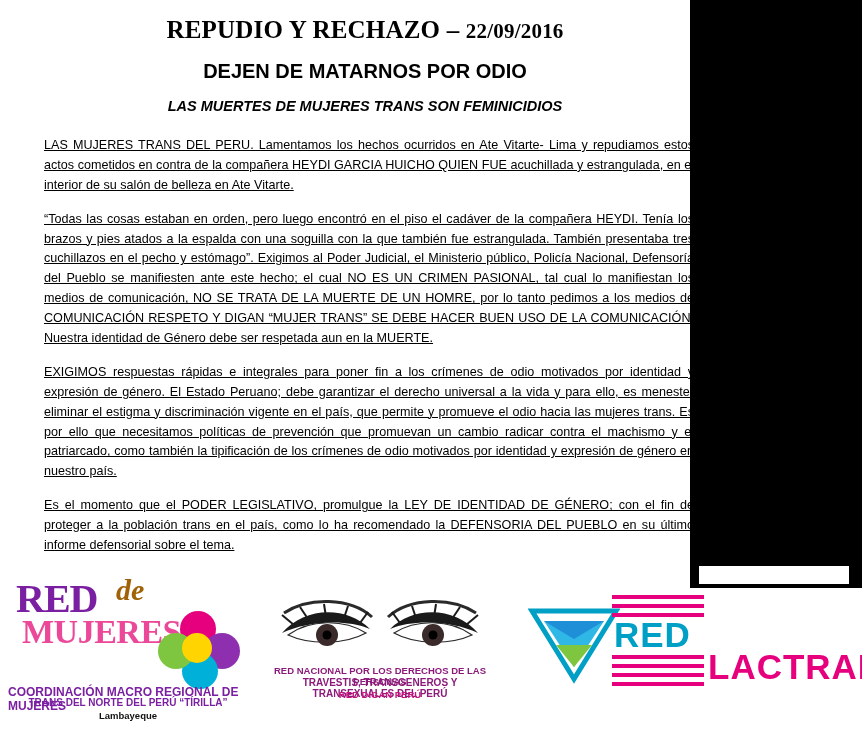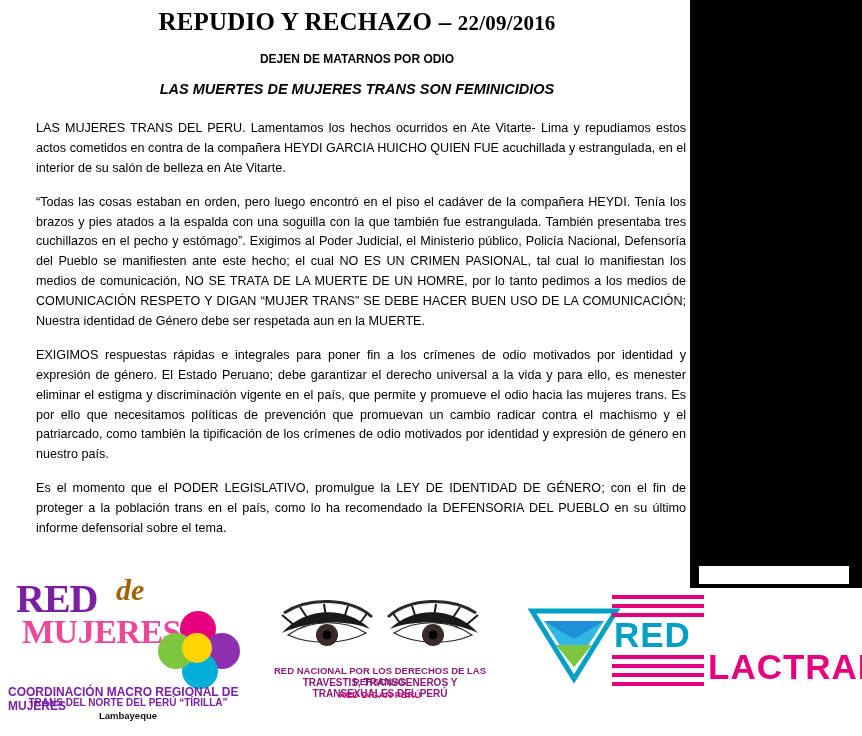--- a/index.html
+++ b/index.html
@@ -33,53 +33,54 @@
     height: 18px;
     background: #ffffff;
     border: 1px solid #000000;
   }
 
   .doc {
     position: absolute;
     left: 0;
     top: 0;
     width: 714px;
-    padding: 0;
+    padding: 8px;
   }
 
   .title {
     text-align: center;
     font-family: "Liberation Serif", serif;
     font-weight: bold;
     font-size: 25px;
     margin: 8px 0 0 0;
     letter-spacing: 0.2px;
   }
   .title .date {
     font-size: 21px;
   }
   .subtitle1 {
     text-align: center;
     font-weight: bold;
-    font-size: 12px;
+    font-size: 20px;
     margin: 16px 0 0 0;
   }
   .subtitle2 {
     text-align: center;
     font-weight: bold;
     font-style: italic;
     font-size: 14.5px;
     margin: 15px 0 0 0;
   }
 
   .body-text {
     margin: 0 28px 0 36px;
     font-size: 12.6px;
     line-height: 1.58;
     text-align: justify;
+    text-decoration: underline;
   }
   .body-text p {
     margin: 14px 0 0 0;
   }
   .body-text p.first {
     margin-top: 22px;
   }
 
   
   .logos {

